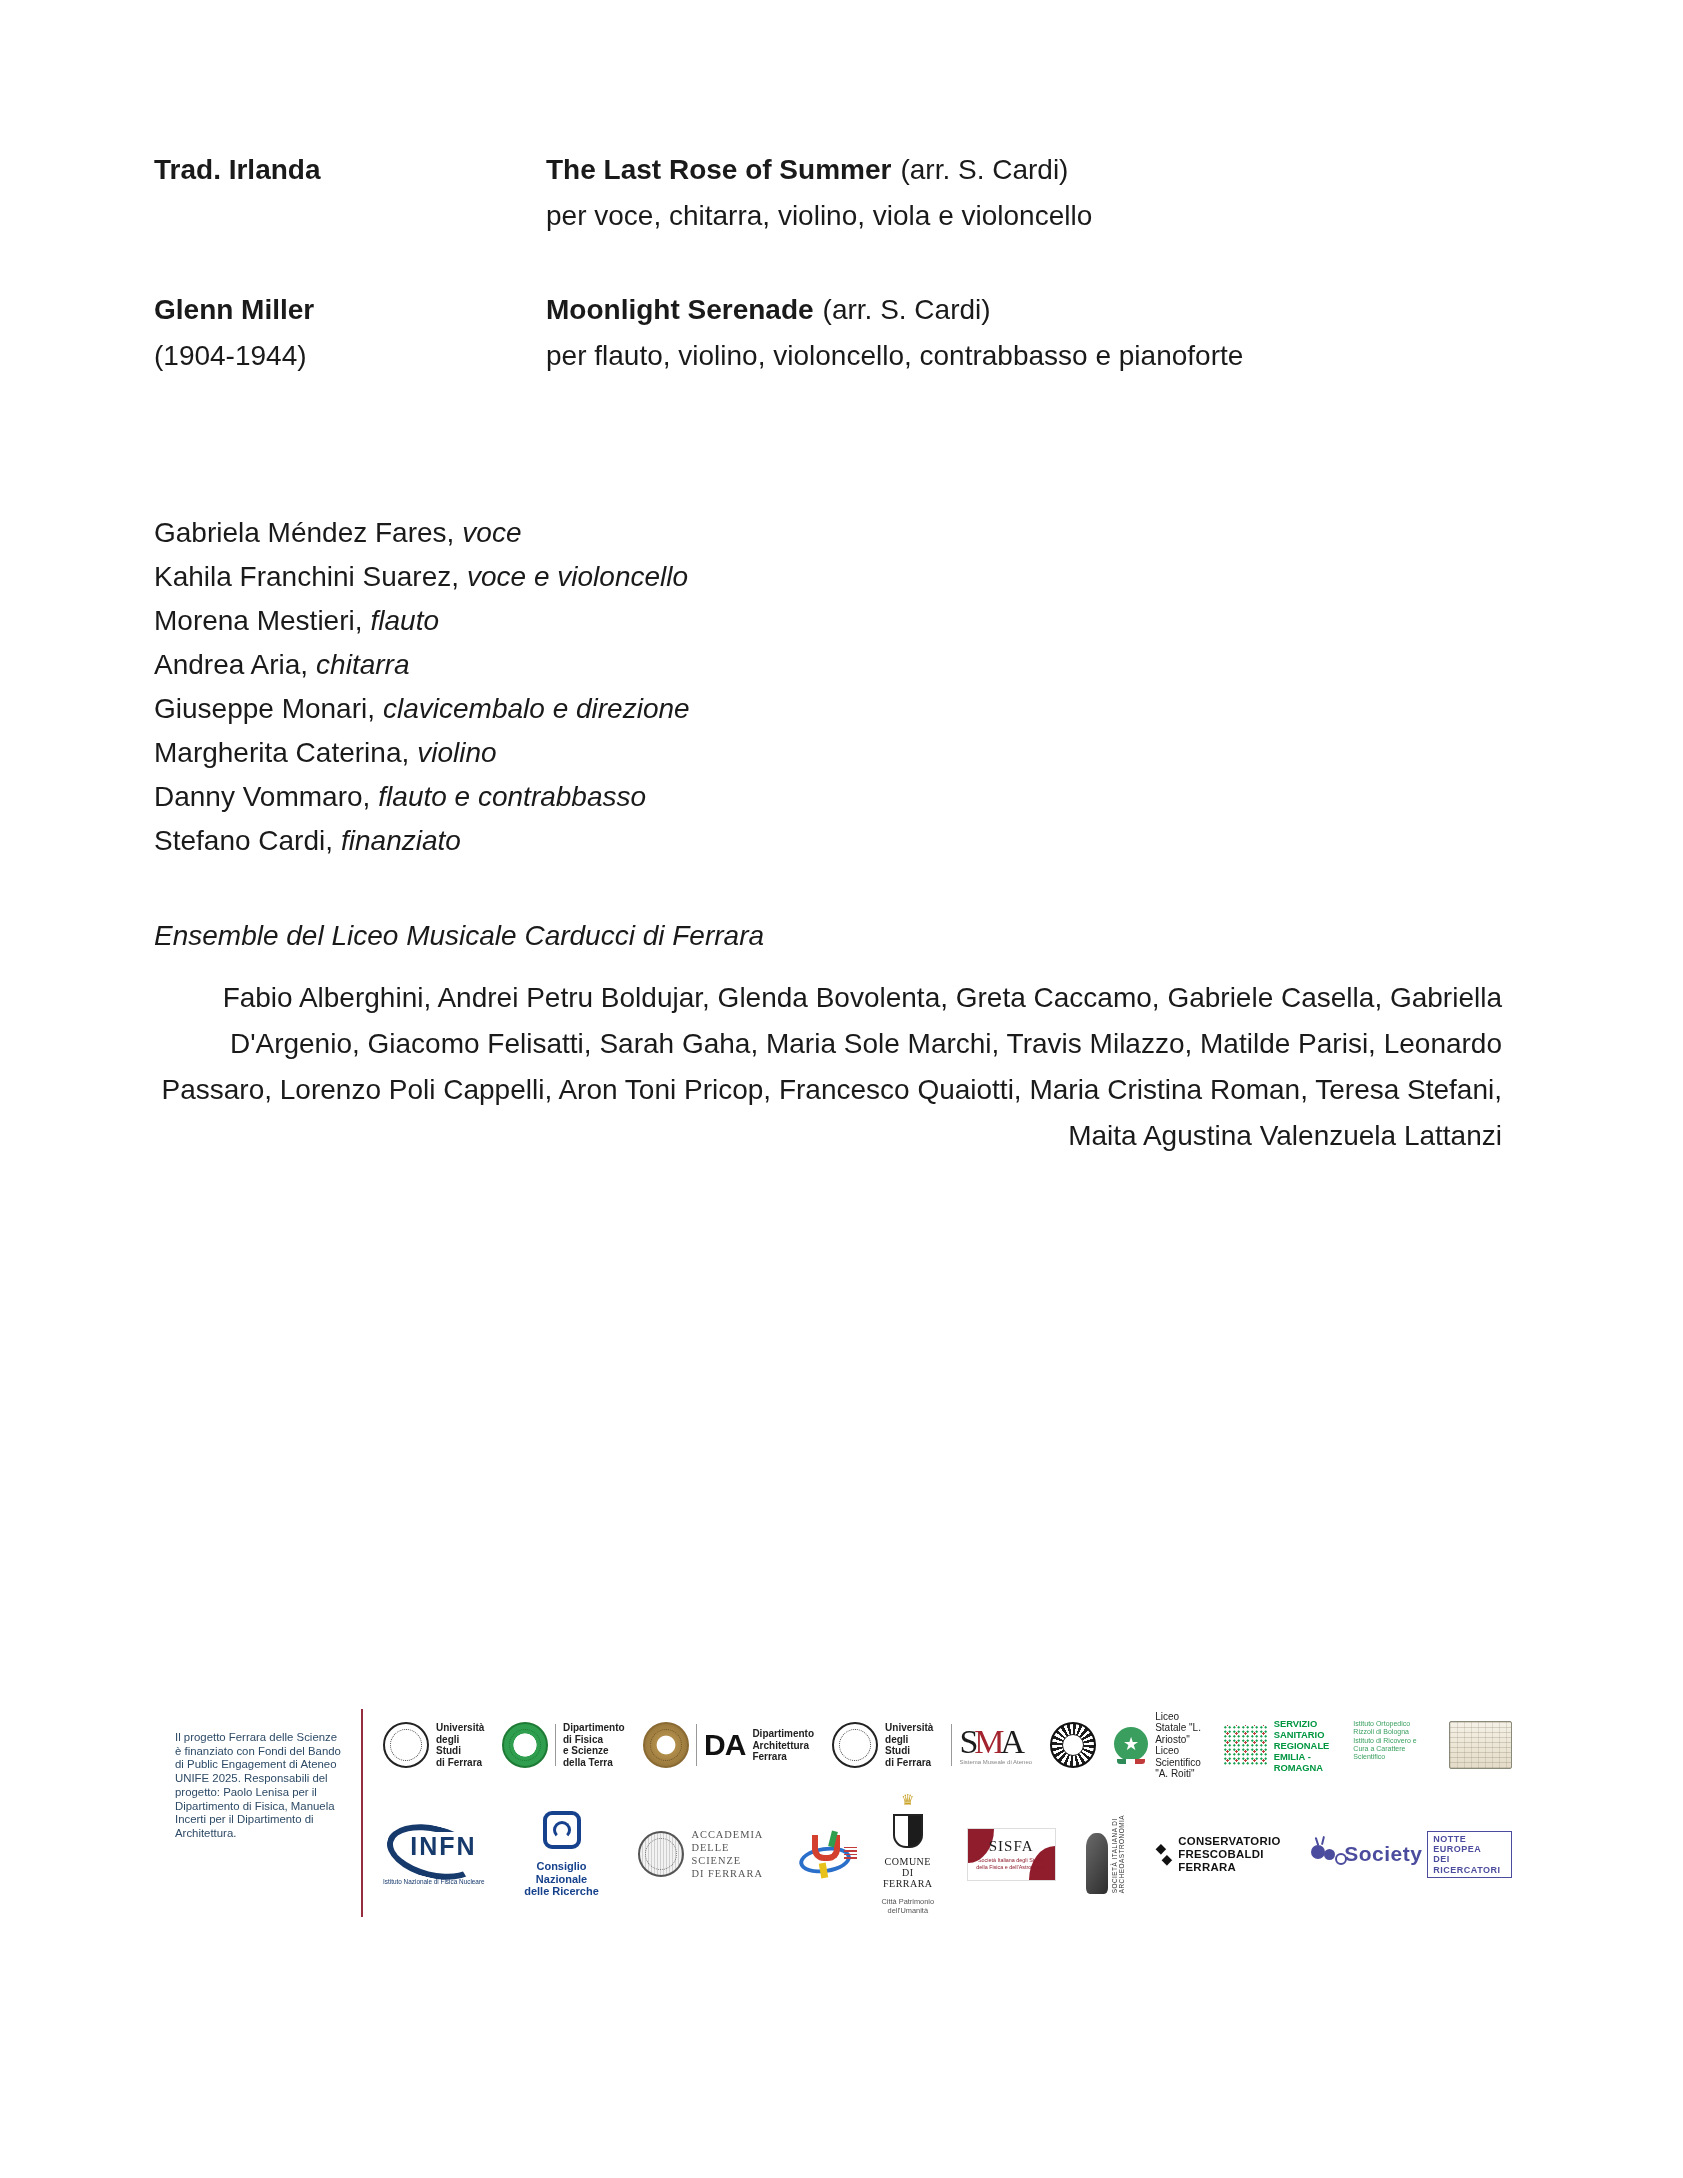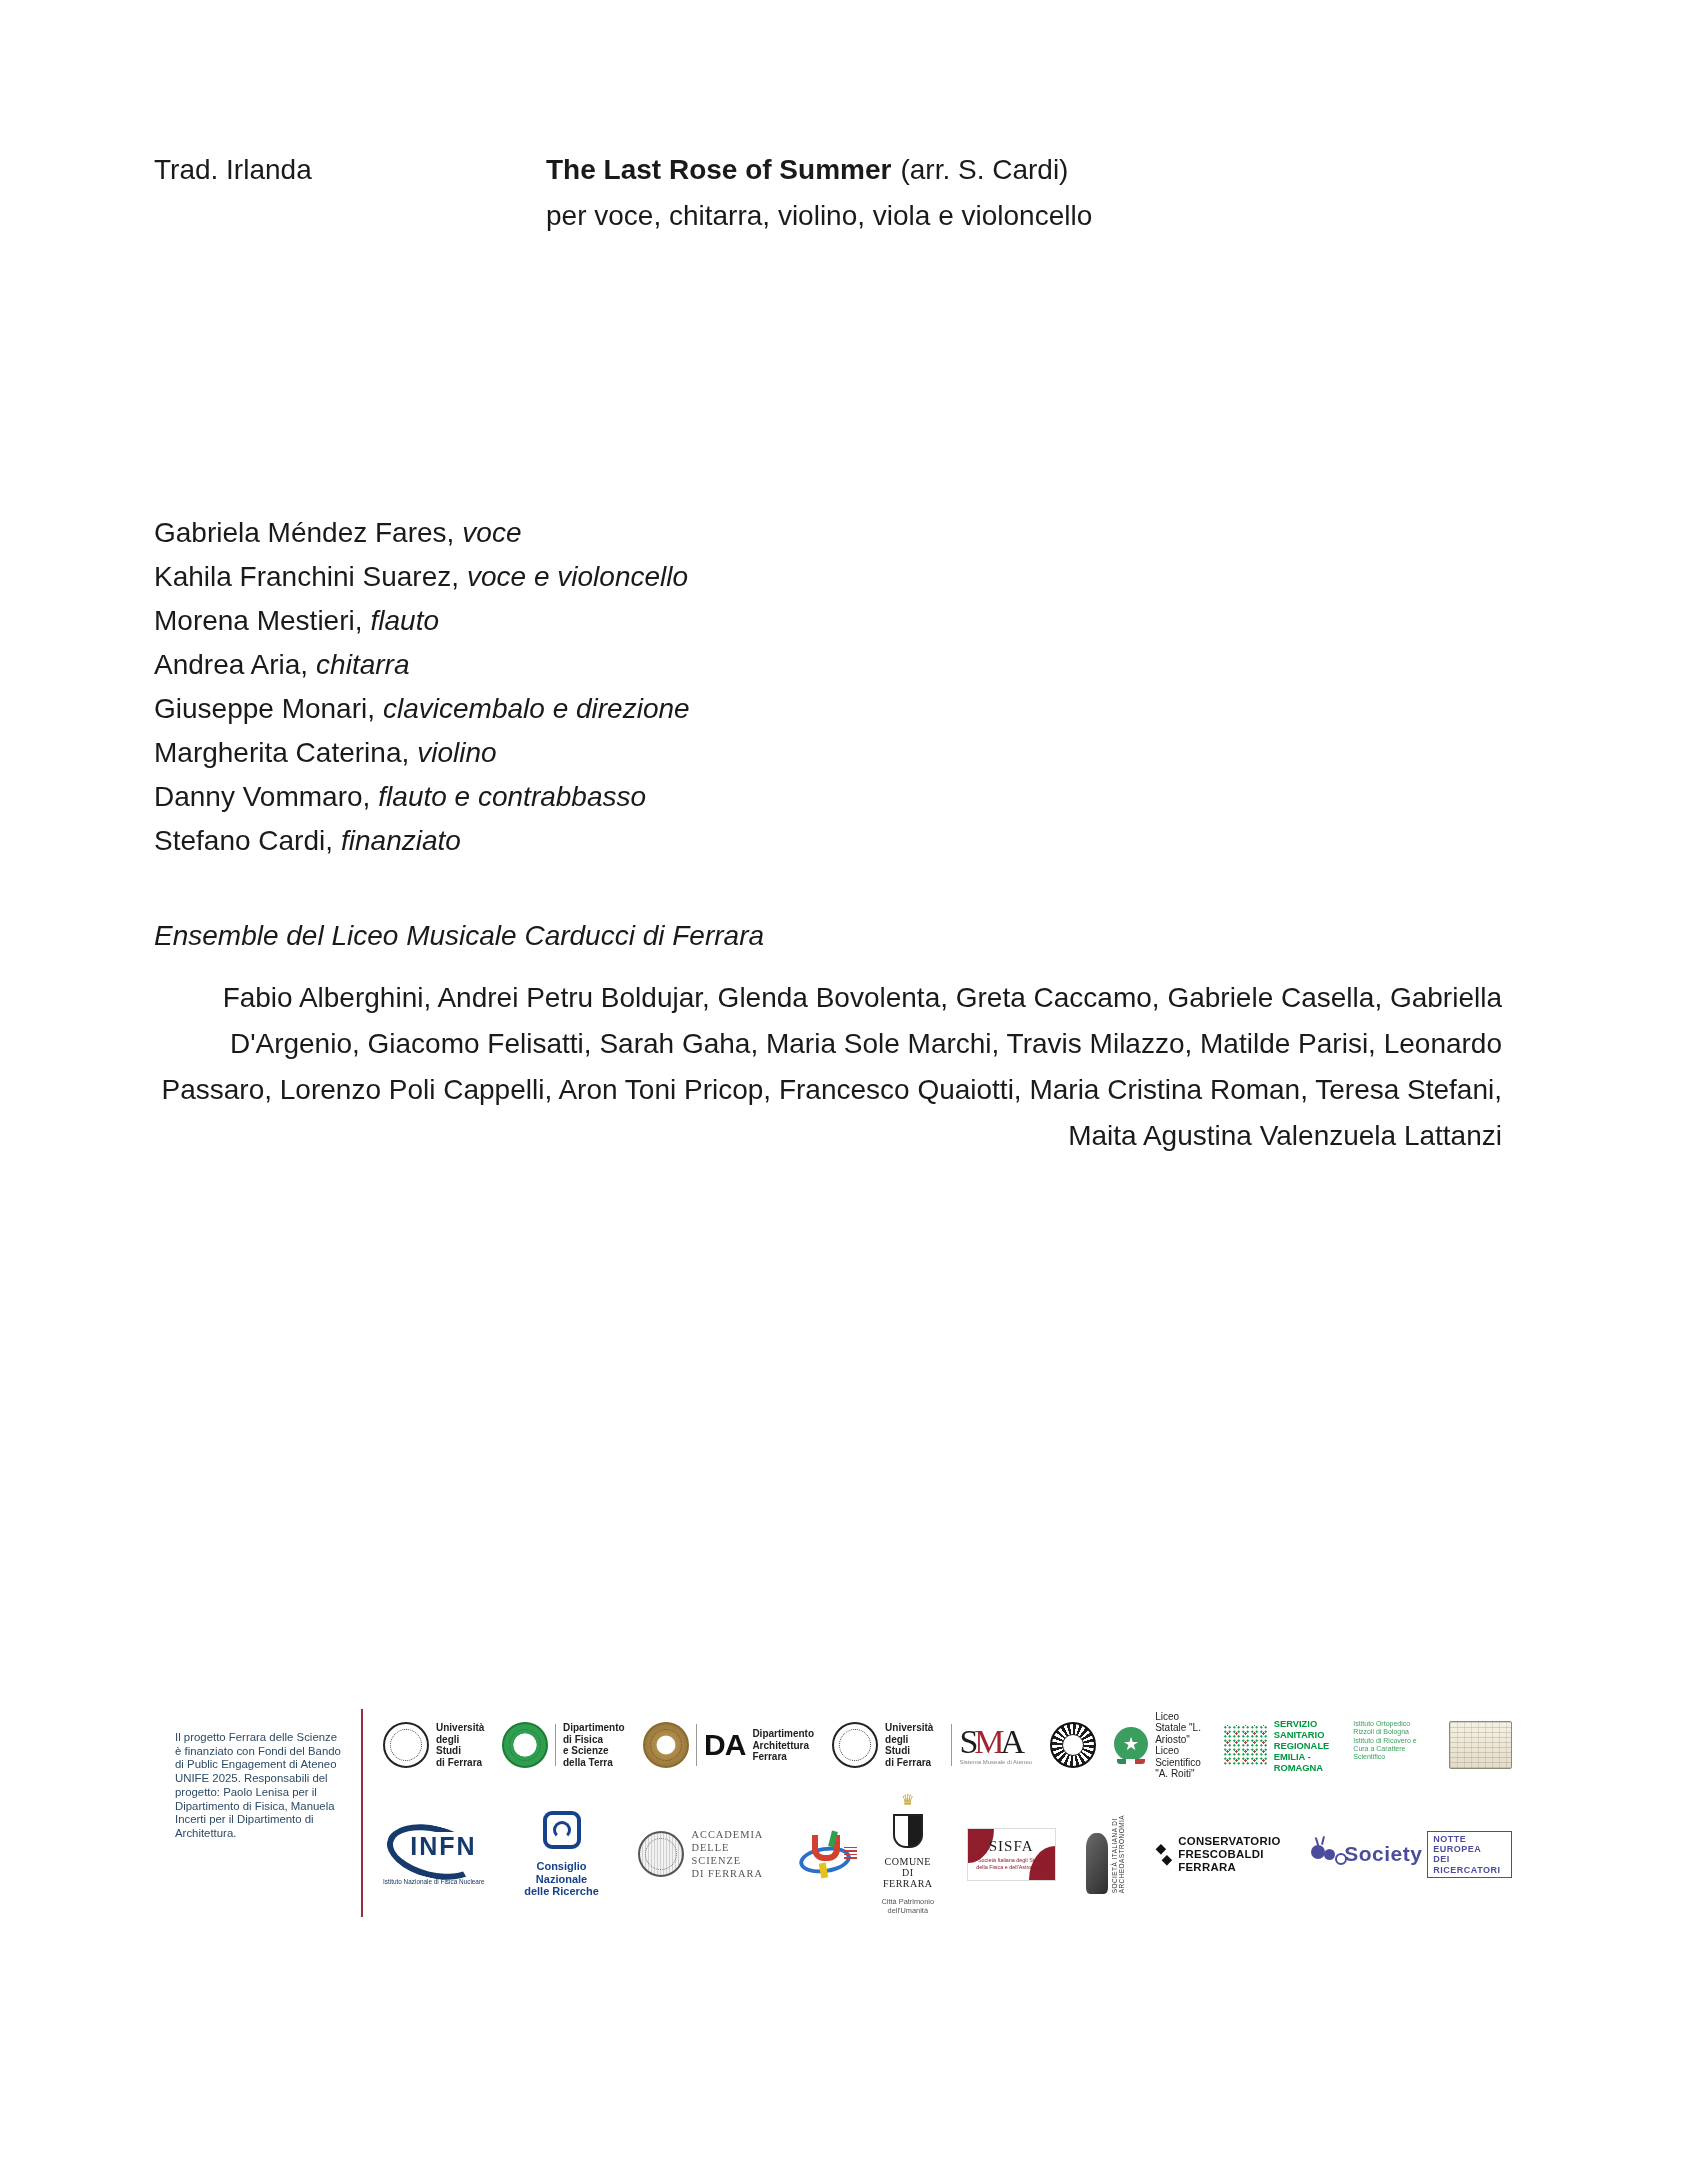--- a/index.html
+++ b/index.html
@@ -9,21 +9,21 @@
     background:#ffffff;
     font-family:"Liberation Sans", sans-serif;
     color:#1a1a1a;
     overflow:hidden;
   }
   
   .program{position:absolute;left:154px;top:147px;font-size:28px;line-height:46px;}
   .program-row{display:flex;align-items:flex-start;}
   .program-row + .program-row{margin-top:48px;}
   .composer-cell{width:392px;flex:0 0 392px;}
-  .composer-name{font-weight:normal;}
+  .composer-name{font-weight:bold;}
   .composer-dates{font-weight:normal;}
   .piece-cell{}
   .piece-title{font-weight:bold;}
   .piece-arr{font-weight:normal;margin-left:9px;}
   .piece-instr{font-weight:normal;}
   
   .performers{position:absolute;left:154px;top:511px;font-size:28px;line-height:44px;}
   .performer-role{font-style:italic;margin-left:8px;}
   
   .ensemble{position:absolute;left:154px;top:913px;width:1348px;font-size:28px;line-height:46px;}
@@ -146,20 +146,30 @@
   <div class="program">
     <div class="program-row">
       <div class="composer-cell">
         <div class="composer-name">Trad. Irlanda</div>
       </div>
       <div class="piece-cell">
         <div><span class="piece-title">The Last Rose of Summer</span><span class="piece-arr">(arr. S. Cardi)</span></div>
         <div class="piece-instr">per voce, chitarra, violino, viola e violoncello</div>
       </div>
     </div>
+    <div class="program-row">
+      <div class="composer-cell">
+        <div class="composer-name">Glenn Miller</div>
+        <div class="composer-dates">(1904-1944)</div>
+      </div>
+      <div class="piece-cell">
+        <div><span class="piece-title">Moonlight Serenade</span><span class="piece-arr">(arr. S. Cardi)</span></div>
+        <div class="piece-instr">per flauto, violino, violoncello, contrabbasso e pianoforte</div>
+      </div>
+    </div>
   </div>
 
   <div class="performers">
     <div class="performer-line"><span>Gabriela Méndez Fares,</span><span class="performer-role">voce</span></div>
     <div class="performer-line"><span>Kahila Franchini Suarez,</span><span class="performer-role">voce e violoncello</span></div>
     <div class="performer-line"><span>Morena Mestieri,</span><span class="performer-role">flauto</span></div>
     <div class="performer-line"><span>Andrea Aria,</span><span class="performer-role">chitarra</span></div>
     <div class="performer-line"><span>Giuseppe Monari,</span><span class="performer-role">clavicembalo e direzione</span></div>
     <div class="performer-line"><span>Margherita Caterina,</span><span class="performer-role">violino</span></div>
     <div class="performer-line"><span>Danny Vommaro,</span><span class="performer-role">flauto e contrabbasso</span></div>

